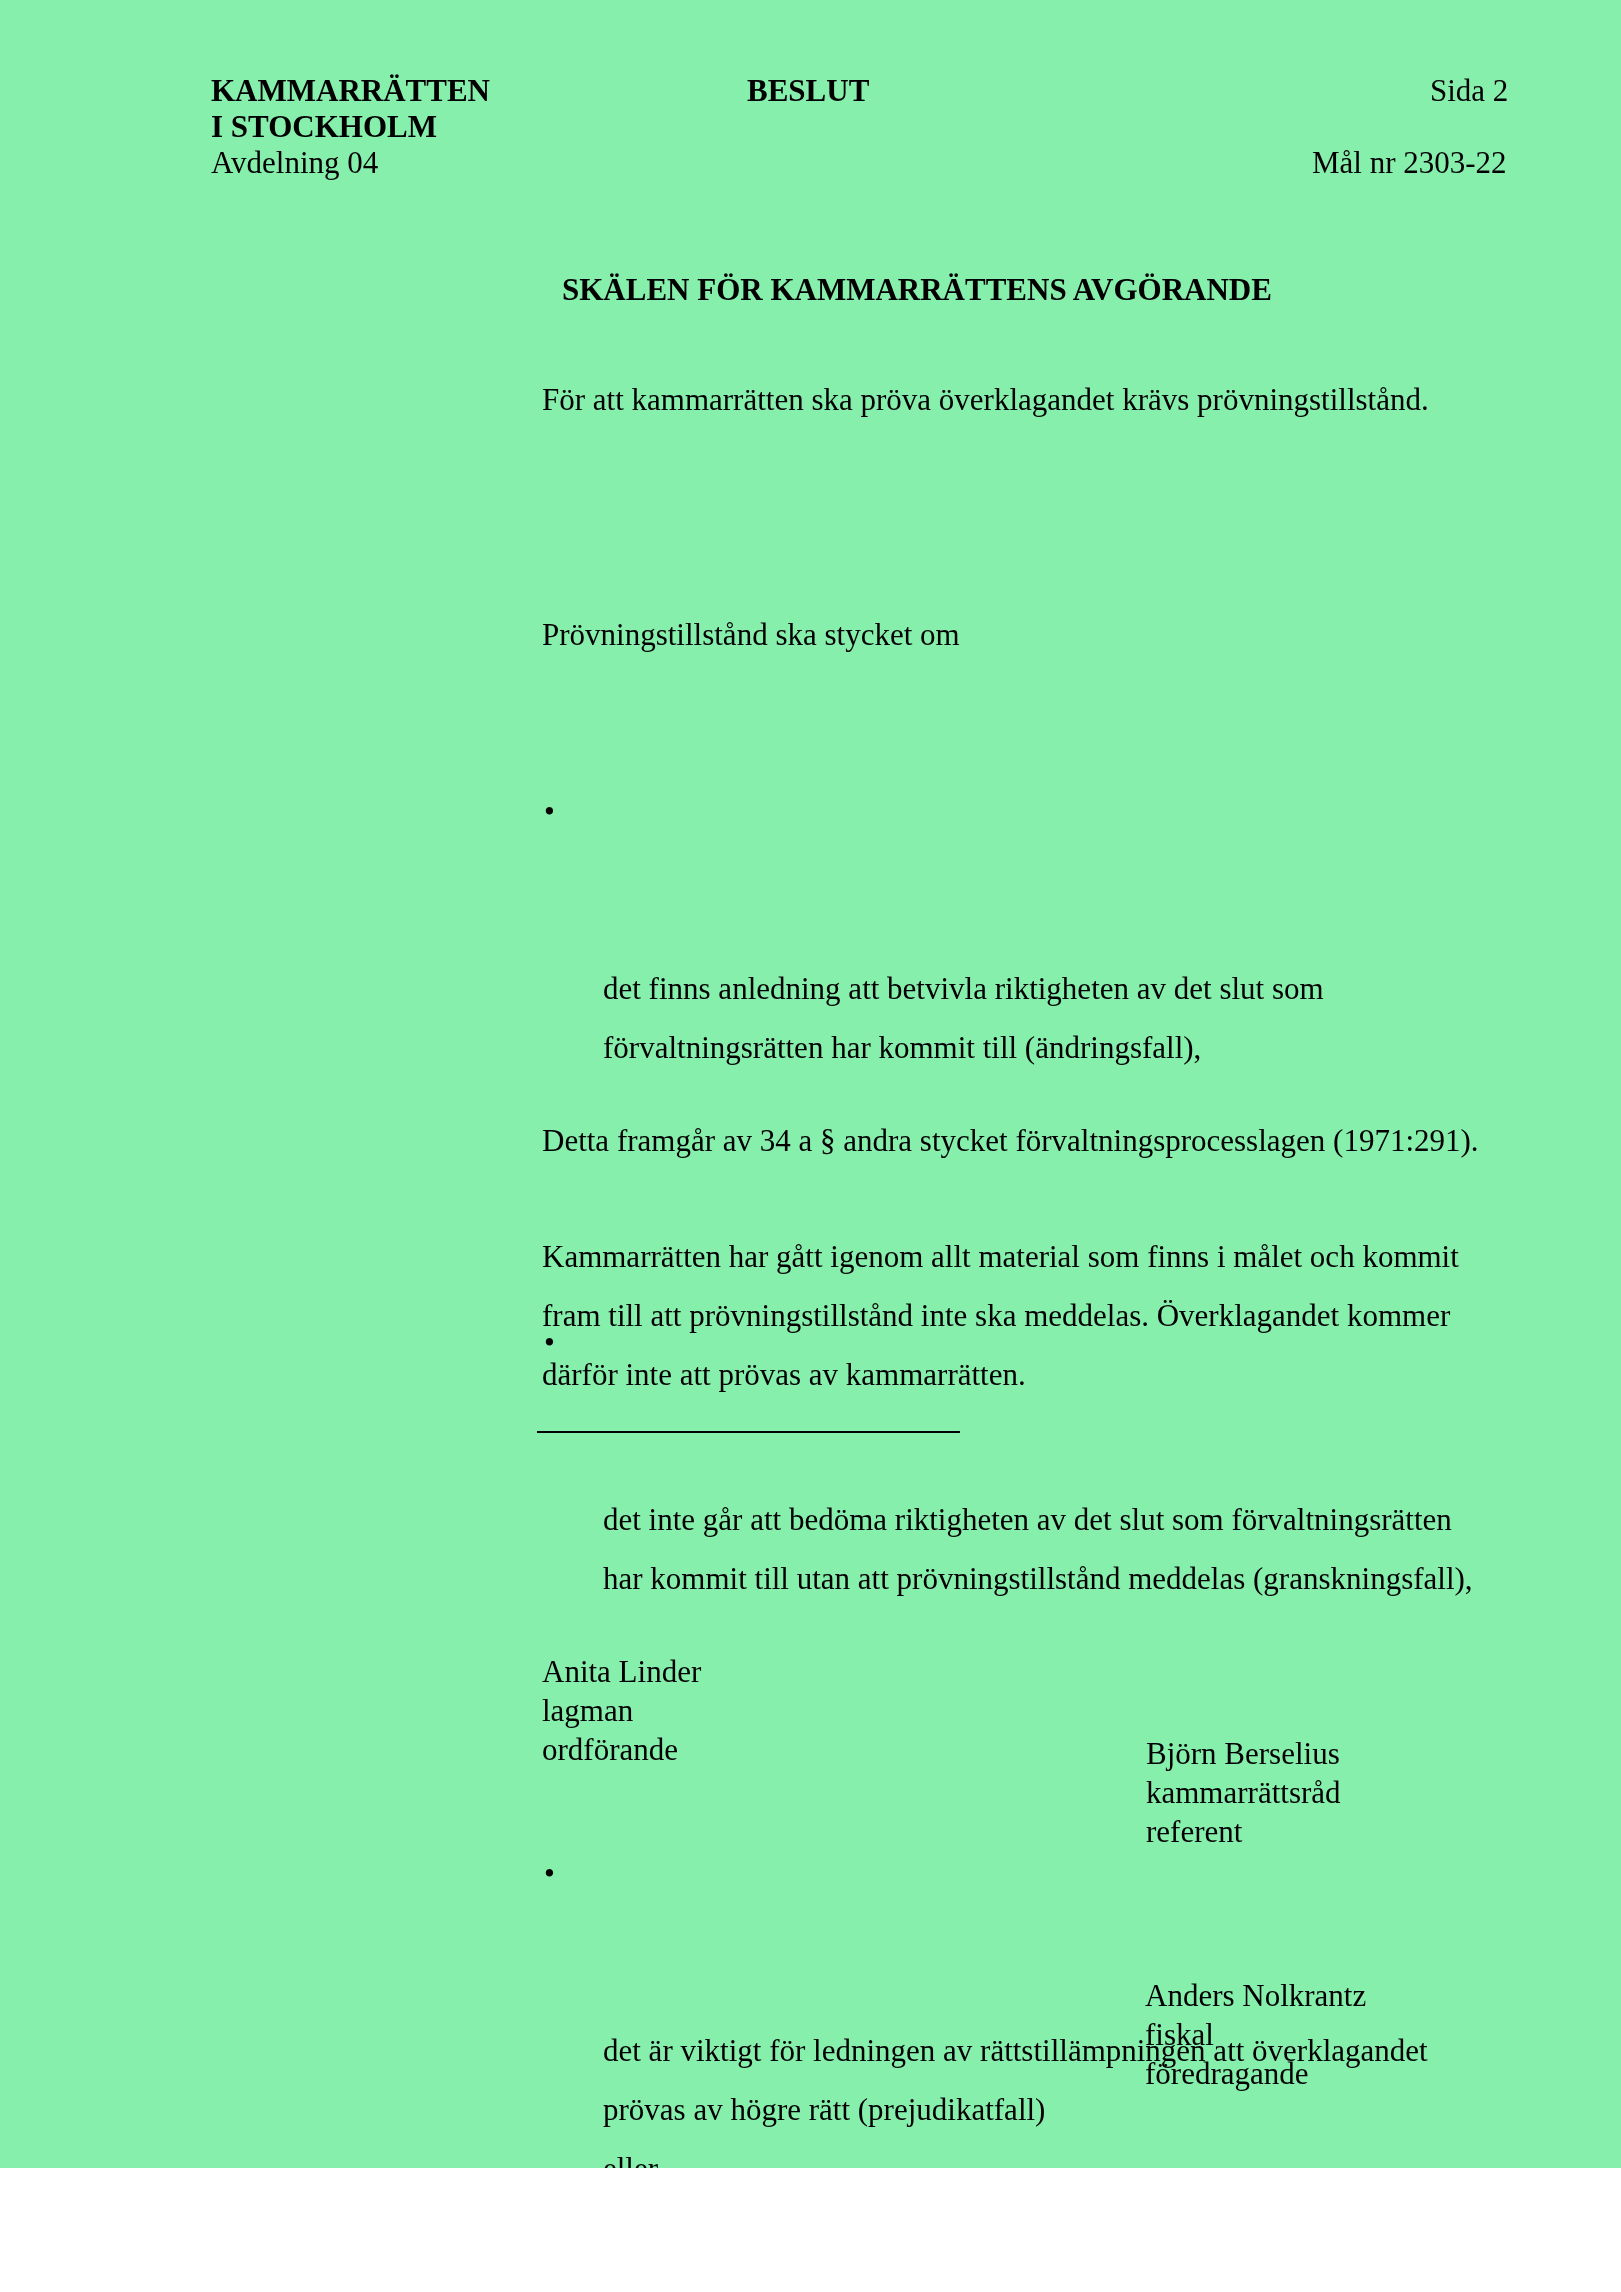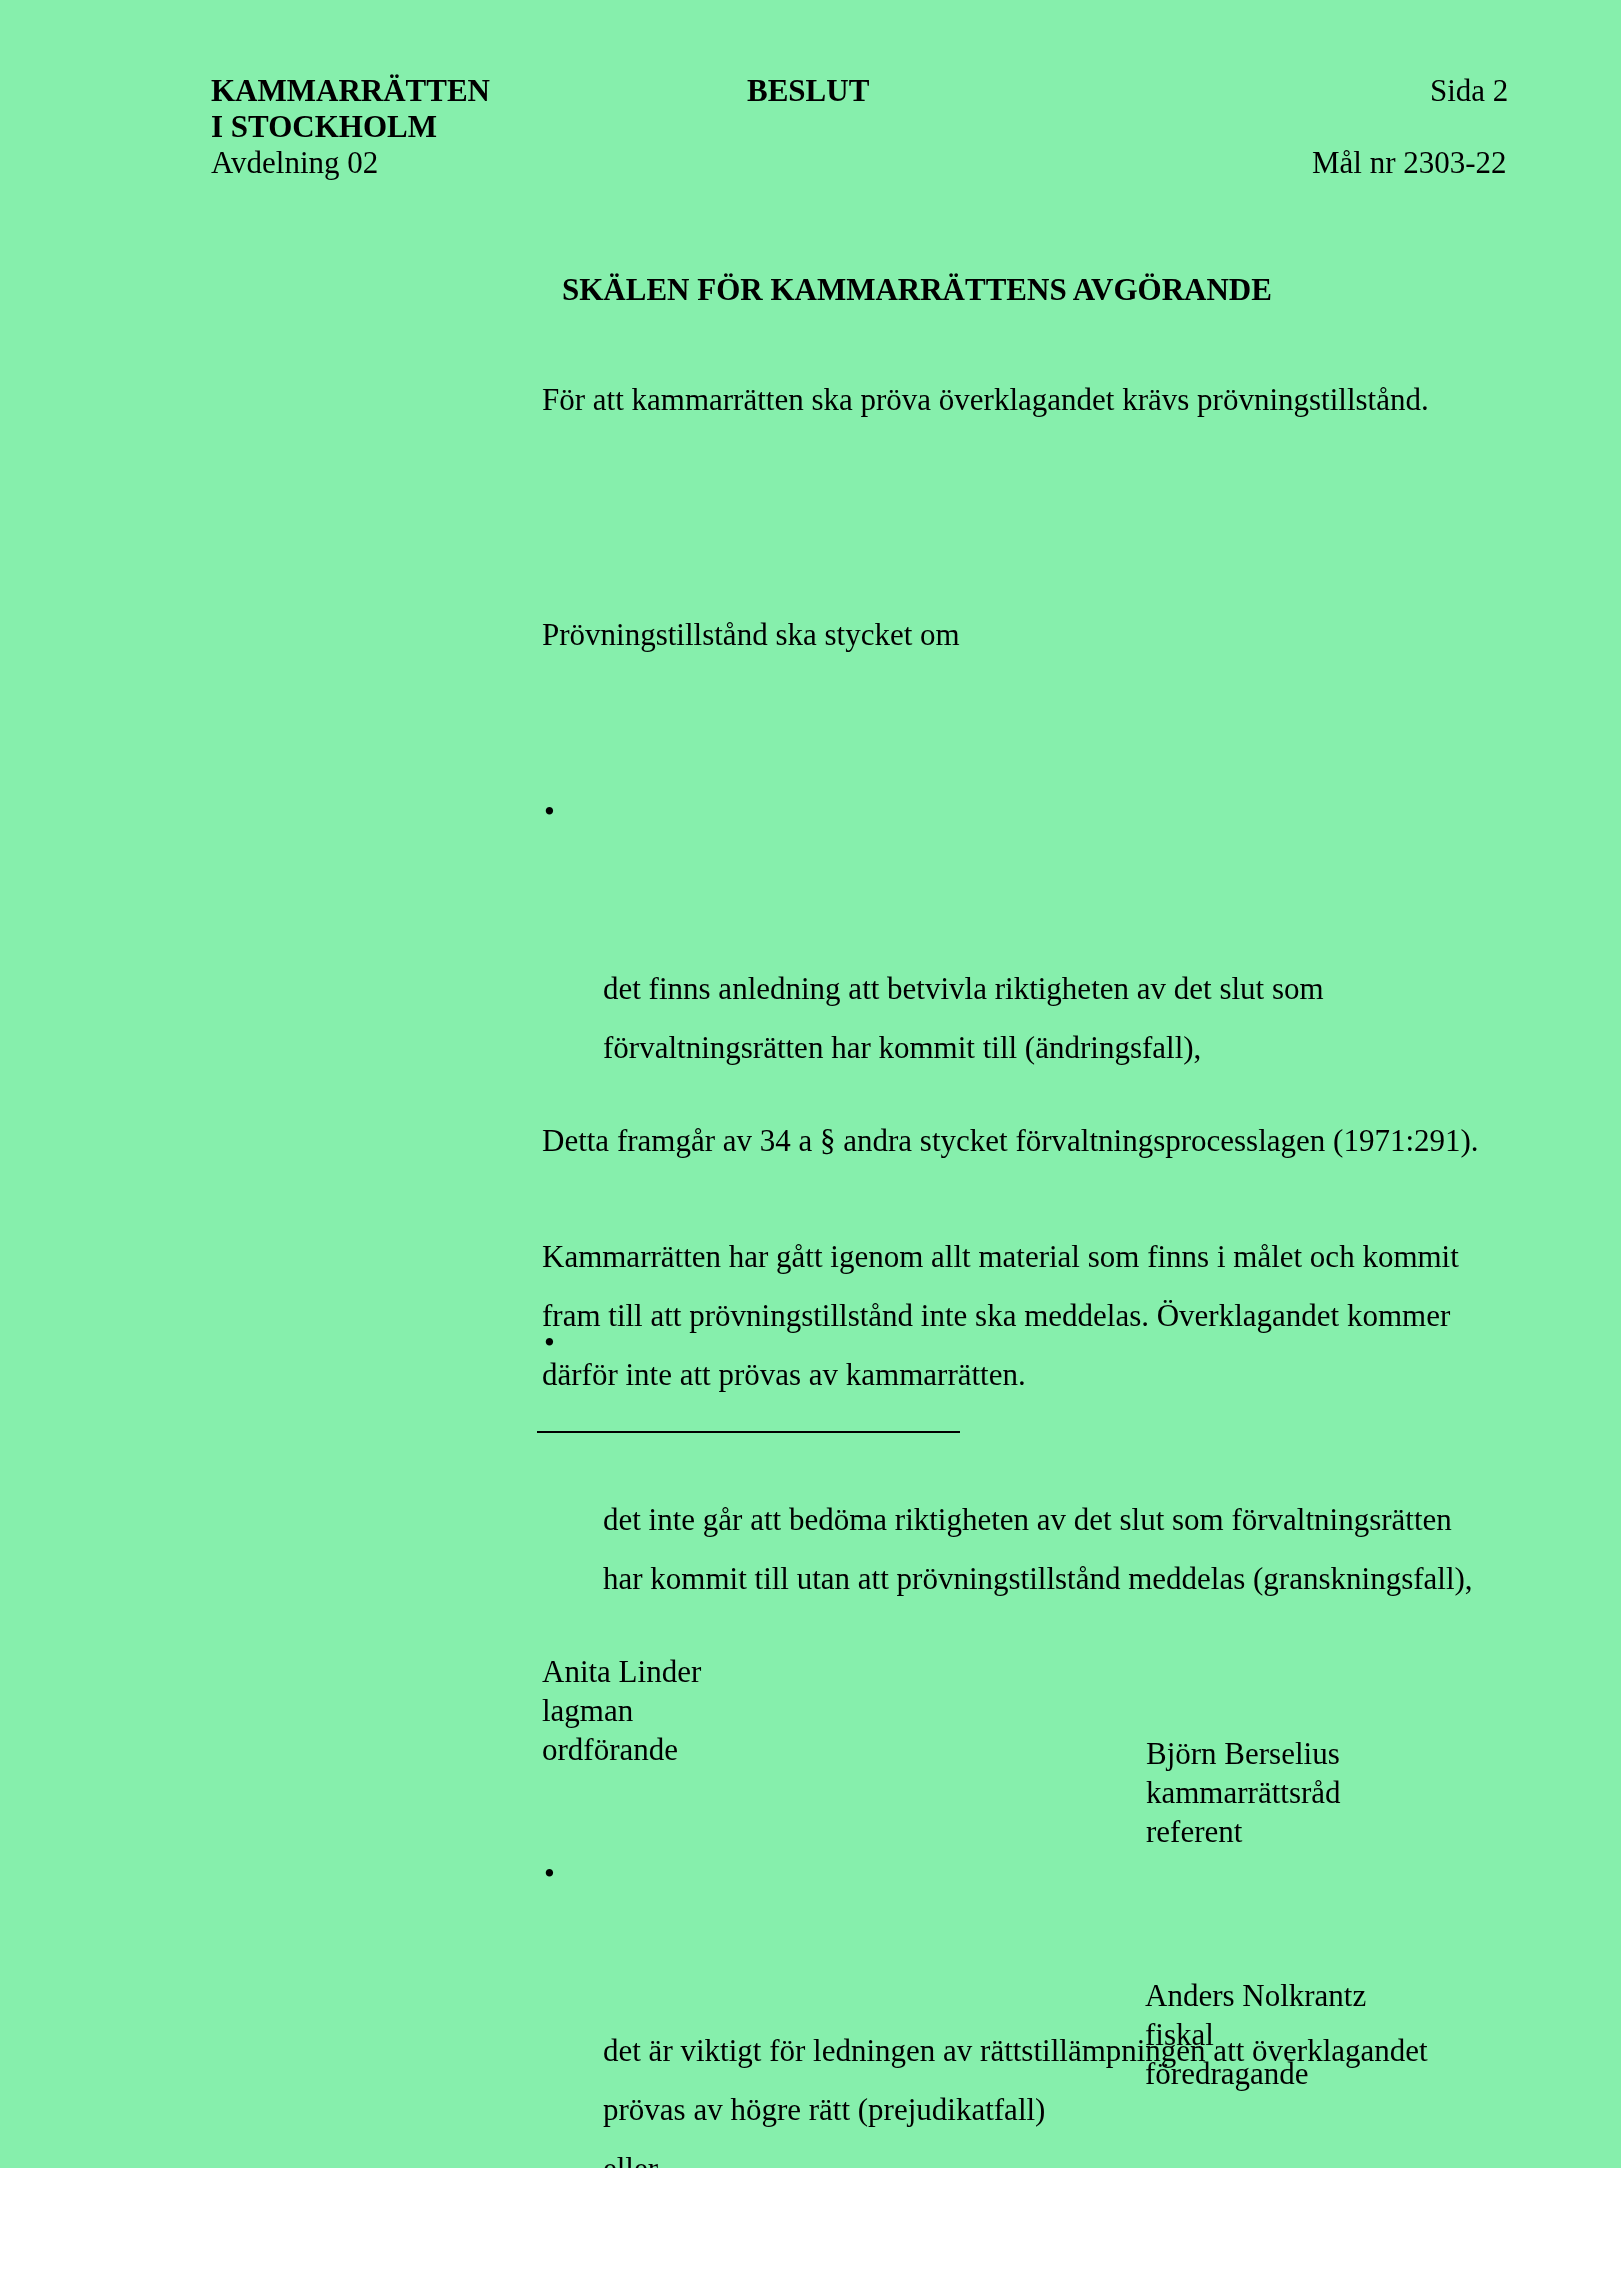--- a/index.html
+++ b/index.html
@@ -21,21 +21,21 @@
   .marker { position: absolute; left: 2px; top: 0; }
   .divider { border-top: 2px solid #000; height: 0; width: 423px; }
 </style>
 </head>
 <body>
 
 <div class="page">
 
   <div class="abs bold" style="left:211px; top:73px;">KAMMARRÄTTEN
 I STOCKHOLM</div>
-  <div class="abs" style="left:211px; top:145px;">Avdelning 02</div>
+  <div class="abs" style="left:211px; top:145px;">Avdelning 04</div>
   <div class="abs bold" style="left:747px; top:73px;">BESLUT</div>
   <div class="abs" style="left:1430px; top:73px;">Sida 2</div>
   <div class="abs" style="left:1312px; top:145px;">Mål nr 2303-22</div>
 
   <div class="abs bold ds" style="left:562px; top:260px;">SKÄLEN FÖR KAMMARRÄTTENS AVGÖRANDE</div>
 
   <div class="abs ds" style="left:542px; top:370px;">För att kammarrätten ska pröva överklagandet krävs prövningstillstånd.</div>
 
   <div class="abs ds" style="left:542px; top:487px;">
     <div style="white-space:pre;">Prövningstillstånd ska stycket om</div>

